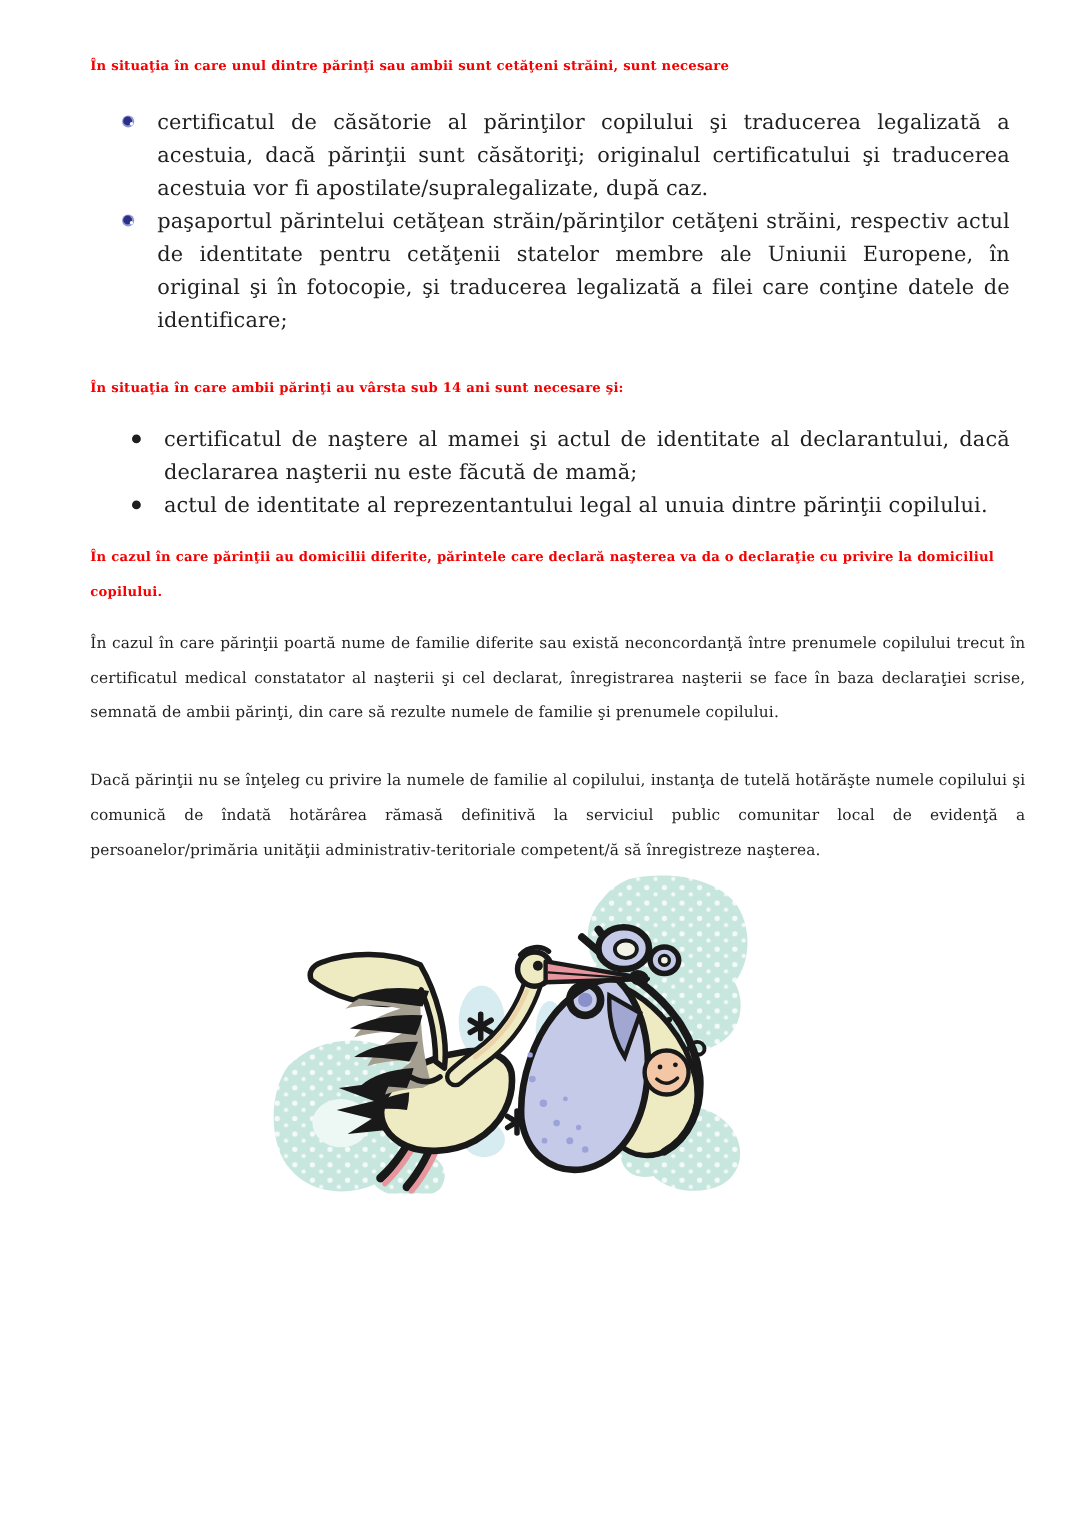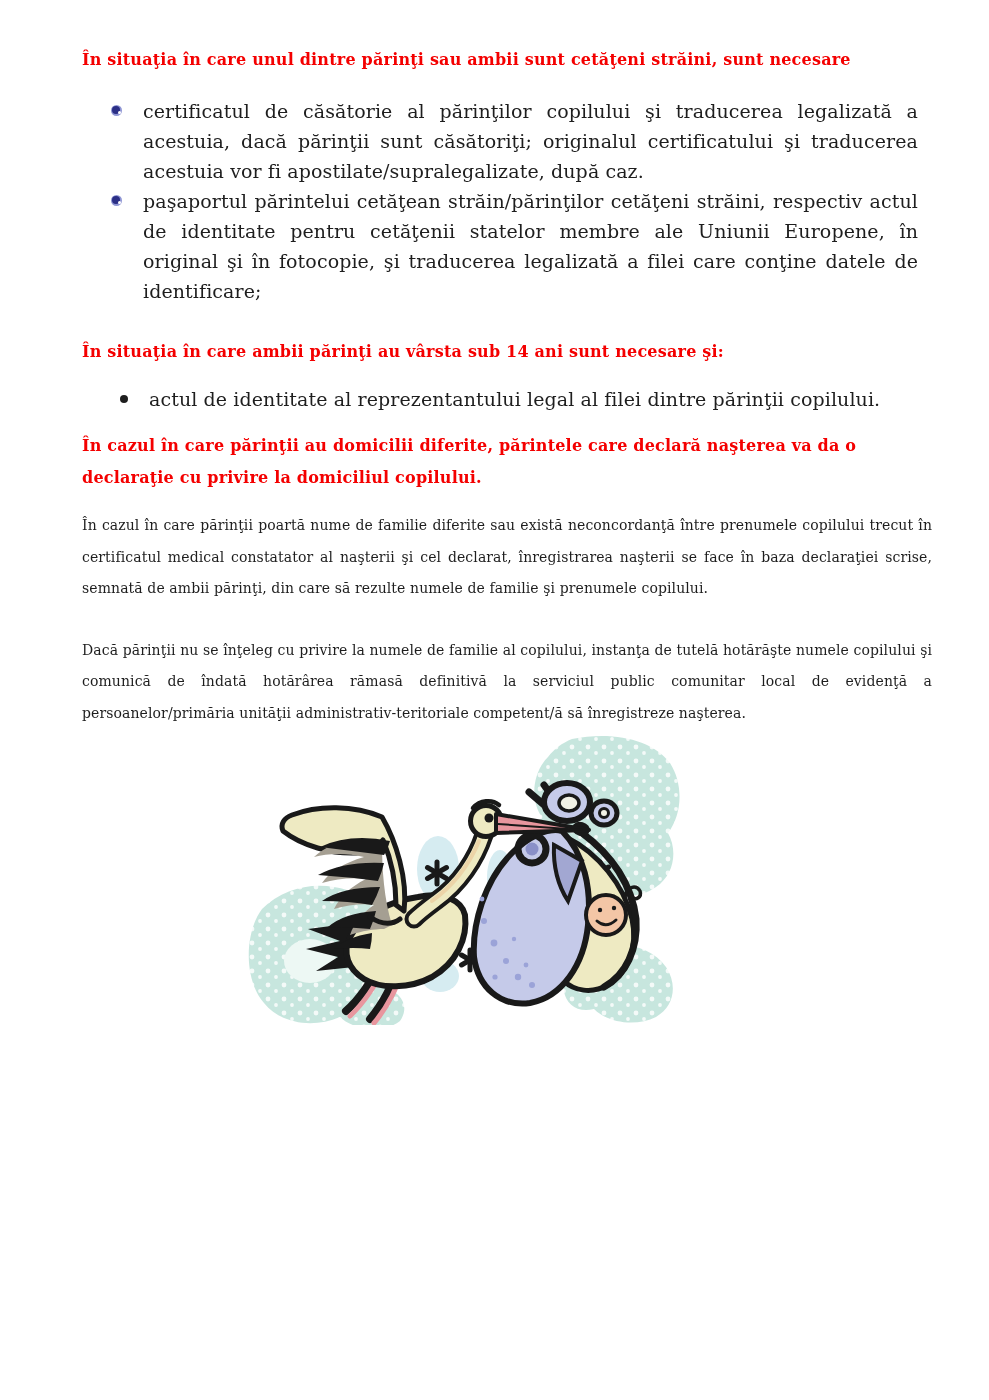--- a/index.html
+++ b/index.html
@@ -11,21 +11,21 @@
     font-family: "DejaVu Serif", "Liberation Serif", serif;
     color: var(--text_black, #1e1e1e);
     background: var(--page_bg, #ffffff);
   }
   .page {
     padding: 44px 57px 0 82px;
   }
   .doc-heading {
     color: var(--heading_red, #f40000);
     font-weight: bold;
-    font-size: 16px;
+    font-size: 12px;
     line-height: 32px;
     text-align: left;
     letter-spacing: 0.2px;
   }
   .h1 { margin-bottom: 20px; }
   .h2 { margin-top: 30px; margin-bottom: 0; }
   .h3 { margin-top: 16px; margin-bottom: 0; }
   .doc-paragraph {
     font-size: 14px;
     line-height: 31.5px;
@@ -131,21 +131,25 @@
       <span class="bullet-sphere"></span>
       <span>paşaportul părintelui cetăţean străin/părinţilor cetăţeni străini, respectiv actul de identitate pentru cetăţenii statelor membre ale Uniunii Europene, în original şi în fotocopie, şi traducerea legalizată a filei care conţine datele de identificare;</span>
     </li>
   </ul>
 
   <h2 class="doc-heading h2">În situaţia în care ambii părinţi au vârsta sub 14 ani sunt necesare şi:</h2>
 
   <ul class="doc-list list-dot">
     <li>
       <span class="bullet-dot"></span>
-      <span>actul de identitate al reprezentantului legal al filei dintre părinţii copilului.</span>
+      <span>certificatul de naştere al mamei şi actul de identitate al declarantului, dacă declararea naşterii nu este făcută de mamă;</span>
+    </li>
+    <li>
+      <span class="bullet-dot"></span>
+      <span>actul de identitate al reprezentantului legal al unuia dintre părinţii copilului.</span>
     </li>
   </ul>
 
   <h2 class="doc-heading h3">În cazul în care părinţii au domicilii diferite, părintele care declară naşterea va da o declaraţie cu privire la domiciliul copilului.</h2>
 
   <p class="doc-paragraph p1">În cazul în care părinţii poartă nume de familie diferite sau există neconcordanţă între prenumele copilului trecut în certificatul medical constatator al naşterii şi cel declarat, înregistrarea naşterii se face în baza declaraţiei scrise, semnată de ambii părinţi, din care să rezulte numele de familie şi prenumele copilului.</p>
 
   <p class="doc-paragraph p2">Dacă părinţii nu se înţeleg cu privire la numele de familie al copilului, instanţa de tutelă hotărăşte numele copilului şi comunică de îndată hotărârea rămasă definitivă la serviciul public comunitar local de evidenţă a persoanelor/primăria unităţii administrativ-teritoriale competent/ă să înregistreze naşterea.</p>
 
   <div class="figure-wrap">

